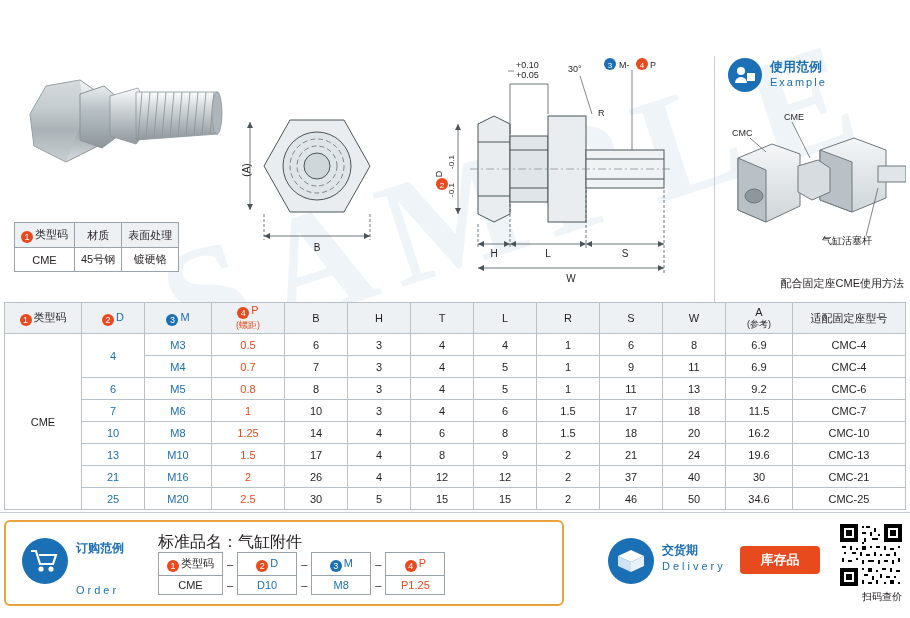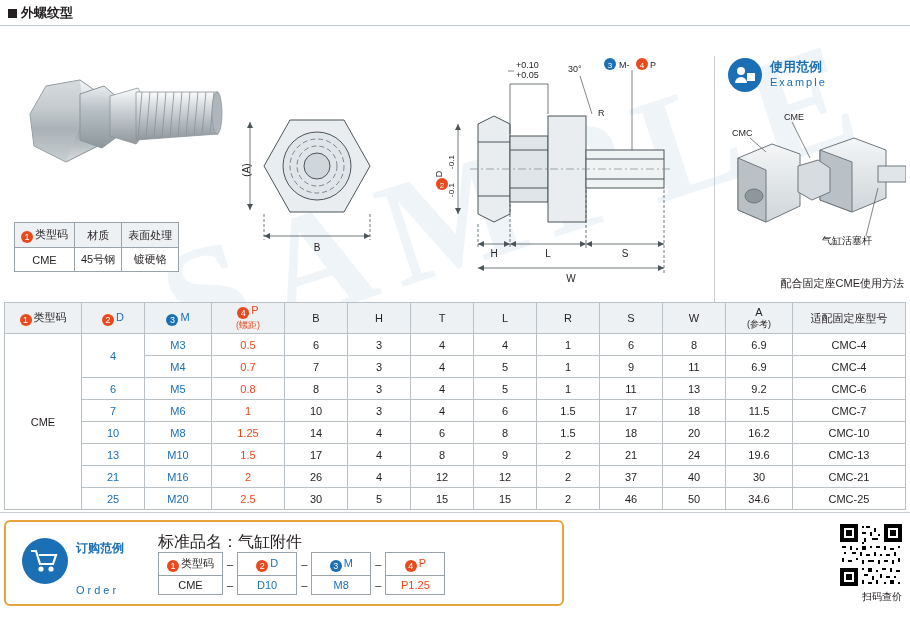--- a/index.html
+++ b/index.html
@@ -151,23 +151,20 @@
   .hr-bottom{position:absolute;left:0;top:512px;width:910px;height:1px;background:#c8ced3;}
   svg text{font-family:"Liberation Sans", sans-serif;}
 </style>
 </head>
 <body>
 
 <div class="page">
 
   <div class="watermark">SAMPLE</div>
 
-  <div class="title-bar">
-    <span class="sq"></span><span class="txt">外螺纹型</span>
-  </div>
 
   <div class="top-area">
 
     <div class="divider-v"></div>
 
     <div class="photo">
       <svg width="215" height="170" viewBox="0 0 215 170">
         <defs>
           <linearGradient id="met1" x1="0" y1="0" x2="0" y2="1">
             <stop offset="0" stop-color="#f2f4f5"></stop>
@@ -552,20 +549,32 @@
         <td class="c-blue">D10</td>
         <td class="dash">–</td>
         <td class="c-blue">M8</td>
         <td class="dash">–</td>
         <td class="c-orange">P1.25</td>
       </tr>
     </tbody>
       </table>
   </div>
 
+  <div class="delivery">
+    <div class="del-icon">
+      <svg width="30" height="26" viewBox="0 0 30 26" style="position:absolute;left:8px;top:10px;">
+        <polygon points="2,8 15,2 28,8 15,14" fill="#fff"></polygon>
+        <polygon points="2,8 15,14 15,24 2,18" fill="#cfe2f2"></polygon>
+        <polygon points="28,8 15,14 15,24 28,18" fill="#e8f1f8"></polygon>
+      </svg>
+    </div>
+    <div class="del-t1">交货期</div>
+    <div class="del-t2">Delivery</div>
+    <div class="stock-badge">库存品</div>
+  </div>
 
   <div class="qr-wrap">
     <svg class="qr" viewBox="0 0 31 31">
       <rect width="31" height="31" fill="#fff"></rect>
       <g fill="#000">
         <rect x="0" y="0" width="9" height="9"></rect>
           <rect x="2" y="2" width="5" height="5" fill="#fff"></rect>
           <rect x="3" y="3" width="3" height="3"></rect>
         <rect x="22" y="0" width="9" height="9"></rect>
           <rect x="24" y="2" width="5" height="5" fill="#fff"></rect>

